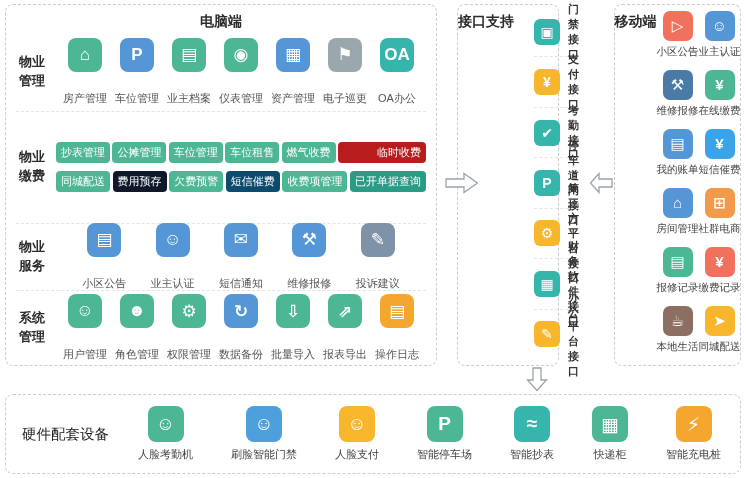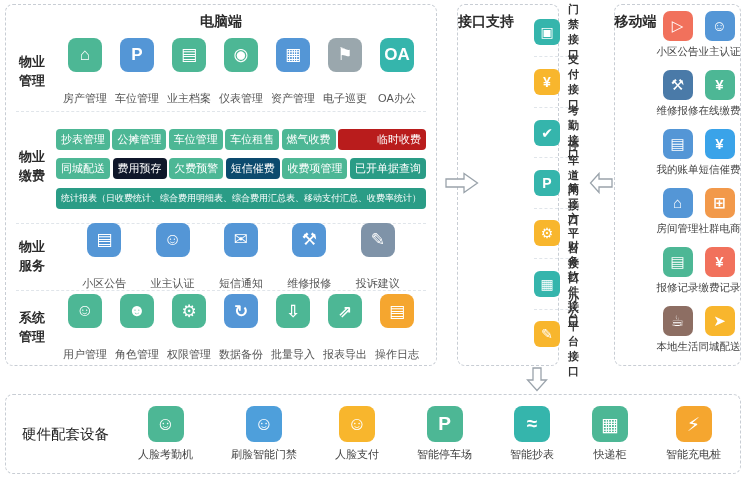--- a/index.html
+++ b/index.html
@@ -138,21 +138,20 @@
             <span class="pill-btn" style="background: #0f172a;">费用预存</span>
 
             <span class="pill-btn" style="background: rgb(77, 183, 149);">欠费预警</span>
 
             <span class="pill-btn" style="background: #0c4a6e;">短信催费</span>
 
             <span class="pill-btn" style="background: rgb(77, 183, 149);">收费项管理</span>
 
             <span class="pill-btn" style="background: rgb(42, 156, 134);">已开单据查询</span>
           </div>
-        <div class="stat-btn" style="background: rgb(42, 156, 134);">统计报表（日收费统计、综合费用明细表、综合费用汇总表、移动支付汇总、收费率统计）</div>
       </div>
     </div>
 
     <div class="section sec-svc">
       <div class="side-label">物业服务</div>
       <div class="icon-row five">
 
           <div class="app-item">
             <div class="app-icon" style="background: rgb(84, 150, 214);">
               <span>▤</span>

